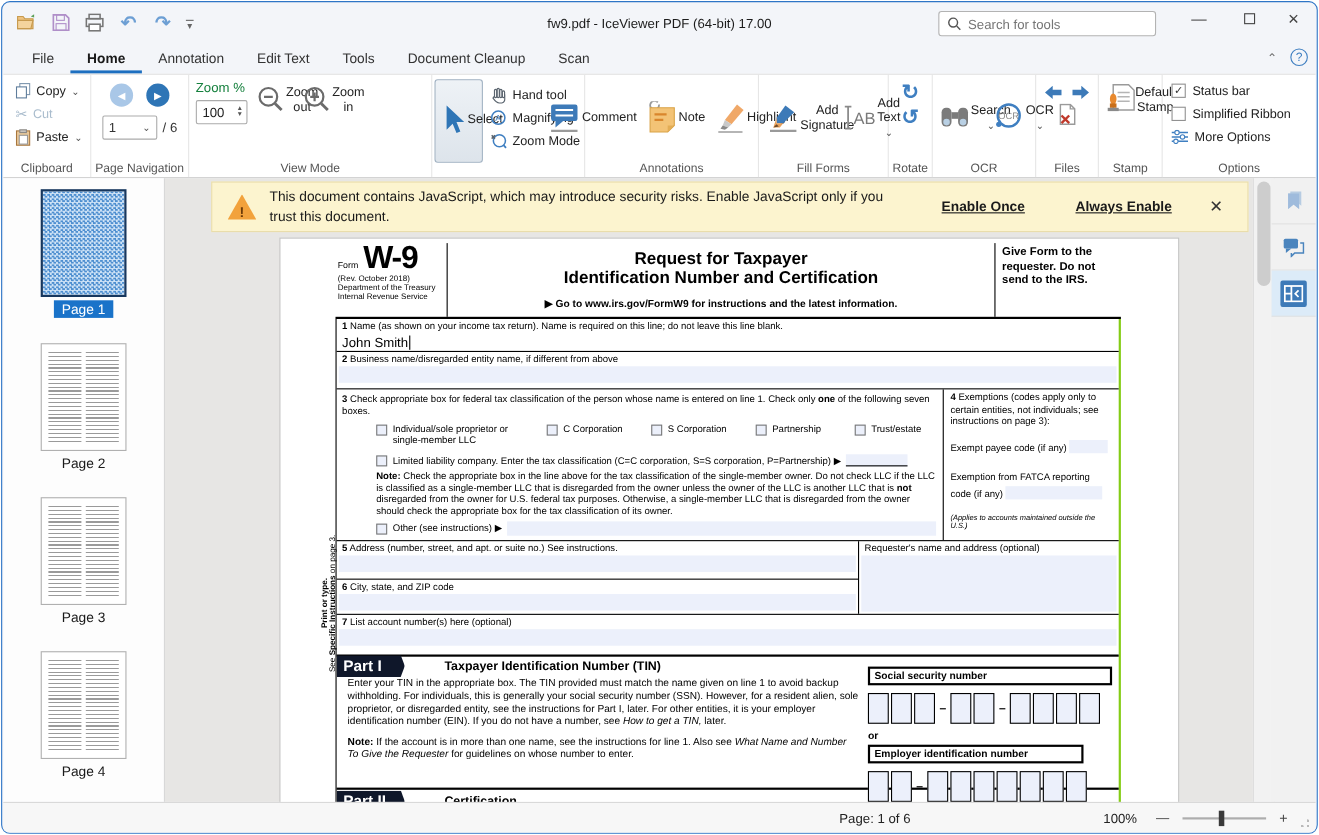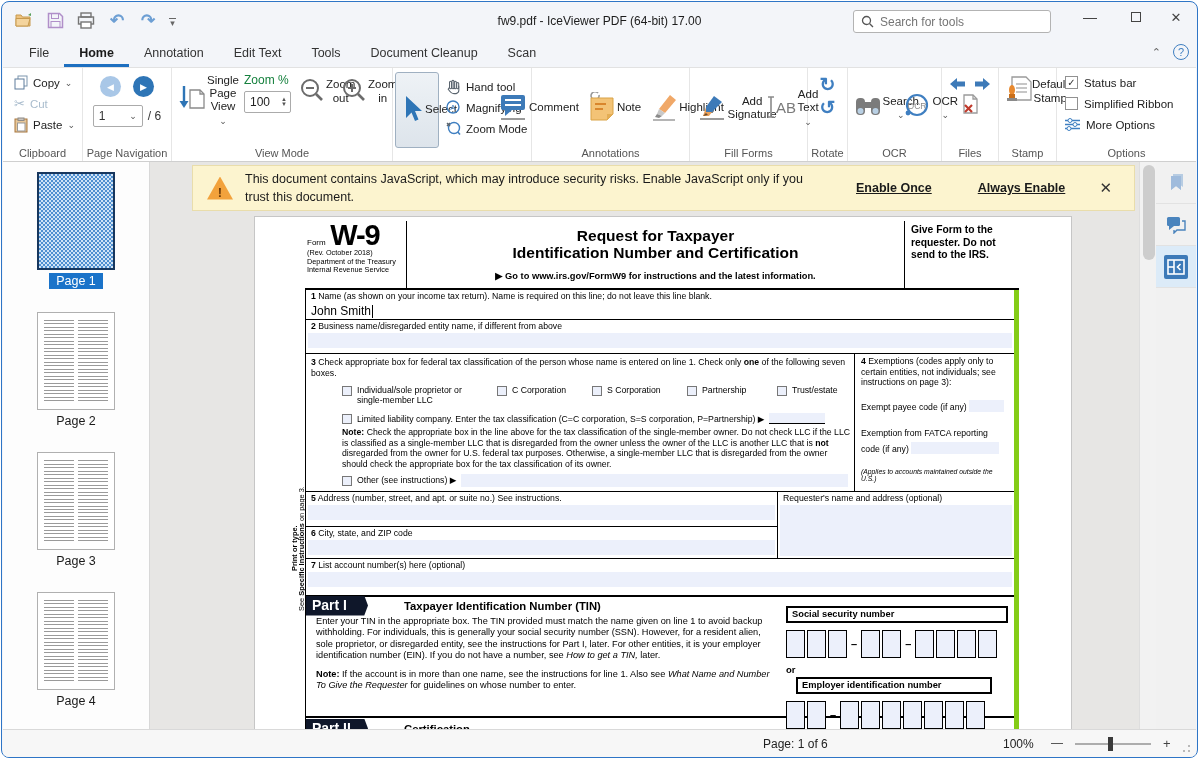--- a/index.html
+++ b/index.html
@@ -96,21 +96,21 @@
   .fwrap { position:relative; padding:4px 52px 0 50px; height:100%; }
   .fhead { display:flex; height:69px; border-bottom:2px solid #000; }
   .fh-left { width:102px; border-right:1px solid #000; padding:2px 2px 0 2px; }
   .fh-left .formword { font-size:8px; }
   .fh-left .w9 { font-size:29px; font-weight:bold; letter-spacing:-1px; line-height:24px; }
   .fh-left .sub { font-size:7.3px; line-height:8.6px; }
   .fh-center { flex:1; border-right:1px solid #000; text-align:center; padding-top:6px; }
   .fh-center .t1 { font-size:15.5px; font-weight:bold; line-height:17px; }
   .fh-center .goto { font-size:9.3px; font-weight:bold; margin-top:9px; }
   .fh-right { width:114px; padding:3px 0 0 6px; font-size:10.3px; font-weight:bold; line-height:12.5px; }
-  .fmid { border-left:1px solid #000; border-right:5px solid #84cc16; }
+  .fmid { border-left:1px solid #000; border-right:2px solid #84cc16; }
   .frow { border-bottom:1px solid #000; position:relative; }
   .flabel { font-size:8.7px; padding:1px 0 0 5px; }
   .fnum { font-weight:bold; }
   .ffield { background:#ecf0fb; }
   .line1-val { font-size:12px; padding:3px 0 2px 5px; display:flex; align-items:center; }
   .caret { display:inline-block; width:1px; height:13px; background:#000; margin-left:1px; }
   .fieldbar { height:15px; margin:2px 2px 2px 2px; }
   .row34 { display:flex; height:138px; border-bottom:1px solid #000; }
   .r34-left { flex:1; border-right:1px solid #000; padding:2px 4px 0 5px; }
   .r34-right { width:159px; padding:2px 5px 0 6px; font-size:8.7px; }
@@ -137,21 +137,21 @@
   .partbadge { background:#0f172a; color:#fff; font-weight:bold; font-size:14px; padding:1.5px 9px 2.5px 6px; margin-right:36px; clip-path:polygon(0 0,94% 0,100% 50%,94% 100%,0 100%); min-width:62px; }
   .parttitle { font-size:11.3px; font-weight:bold; }
   .p1text { font-size:9.2px; line-height:11.4px; margin-left:10px; padding-right:2px; }
   .p1text + .p1text { margin-top:7px; }
   .p1-right { width:228px; padding-top:9px; }
   .tinlabelbox { border:2px solid #000; font-size:9.3px; font-weight:bold; padding:1px 0 2px 4px; width:222px; }
   .tinrow { display:flex; align-items:center; margin-top:7px; }
   .tincell { width:19px; height:28px; border:1px solid #000; background:#ecf0fb; margin-right:2px; }
   .tindash { font-size:11px; font-weight:bold; margin:0 4px 0 2px; }
   .orword { font-size:9.5px; font-weight:bold; margin:6px 0 2px; }
-  .einlabelbox { border:2px solid #000; font-size:9.3px; font-weight:bold; padding:1px 0 2px 4px; width:196px;margin-left:10px; }
+  .einlabelbox { border:2px solid #000; font-size:9.3px; font-weight:bold; padding:1px 0 2px 4px; width:196px; }
   .part2 { display:flex; align-items:center; height:18px; padding-top:3px; }
   .vmargin { position:absolute; left:36px; top:210px; height:243px; width:14px; display:flex; }
   .vtext { writing-mode:vertical-rl; transform:rotate(180deg); font-size:7.4px; line-height:7.4px; text-align:center; height:243px; }
   .vtext .vline { display:block; }
 
   
   .statusbar { position:absolute; bottom:0; left:1px; right:1px; height:28px; background:#f7f7f7; border-top:1px solid #d9d9d9; font-size:12px; color:#222; }
   .sb-page { position:absolute; left:760px; top:7px; }
   .sb-zoom { position:absolute; left:1000px; top:7px; }
   .sb-minus { position:absolute; left:1048px; top:6px; font-size:13px; color:#444; }
@@ -267,31 +267,20 @@
         <div class="box">
           <span>1</span>
           <span class="chev">⌄</span>
         </div>
         <span>/ 6</span>
       </div>
       <div class="rgroup-label">Page Navigation</div>
     </div>
 
     <div class="rgroup grp-viewmode">
-      <div class="bigbtn" style="width:66px">
-        <span class="bicon">
-          <svg width="30" height="30" viewBox="0 0 30 30">
-              <line x1="7" y1="2" x2="7" y2="20" stroke="#2e75b6" stroke-width="2.4"></line>
-              <polygon points="2.5,17 11.5,17 7,24" fill="#2e75b6"></polygon>
-              <path d="M13 6 h10 l4 4 v14 h-14 z" fill="#fff" stroke="#8a8a8a" stroke-width="1.3"></path>
-              <path d="M23 6 v4 h4" fill="none" stroke="#8a8a8a" stroke-width="1.3"></path>
-            </svg>
-        </span>
-        <span><span>Single Page View</span> <span class="chev">⌄</span></span>
-      </div>
       <div class="zoomcol">
         <span class="zlabel">Zoom %</span>
         <div class="spinner">
           <span class="val">100</span>
           <span class="arrows">
               <span>▲</span>
               <span>▼</span>
             </span>
         </div>
       </div>

